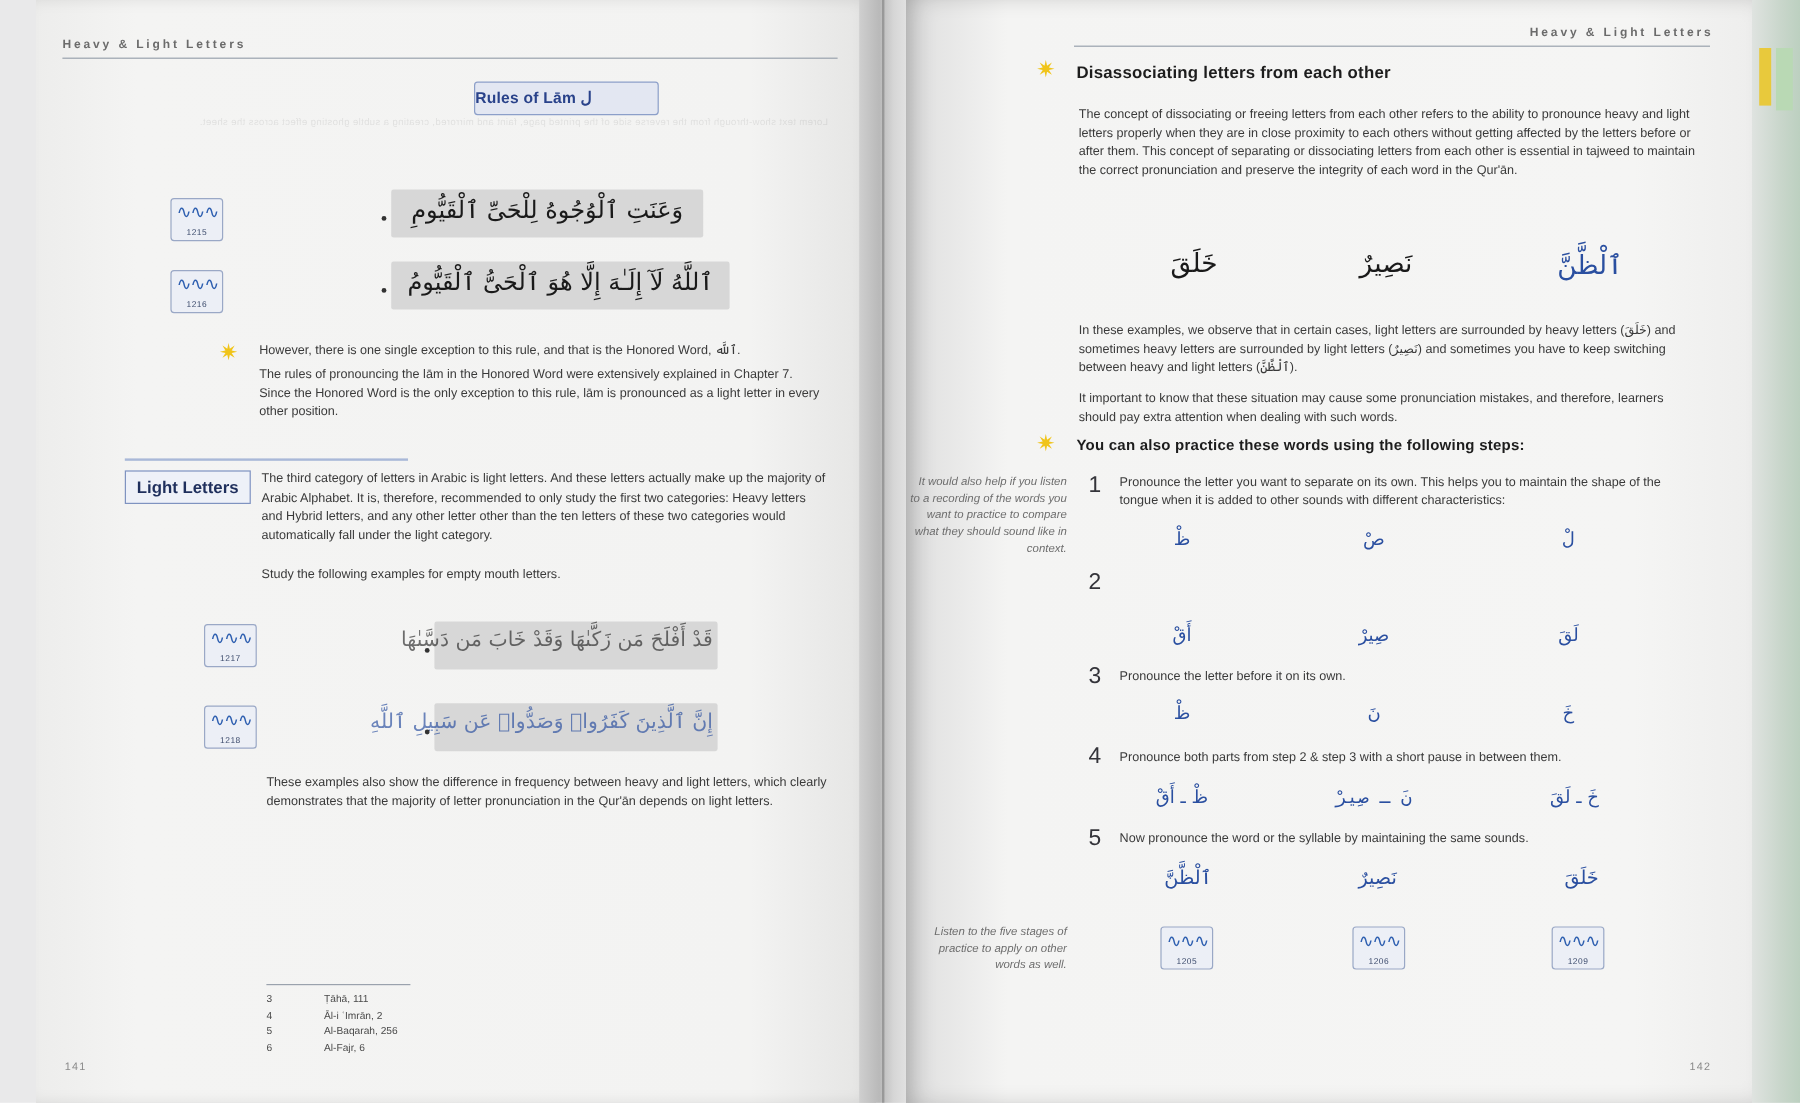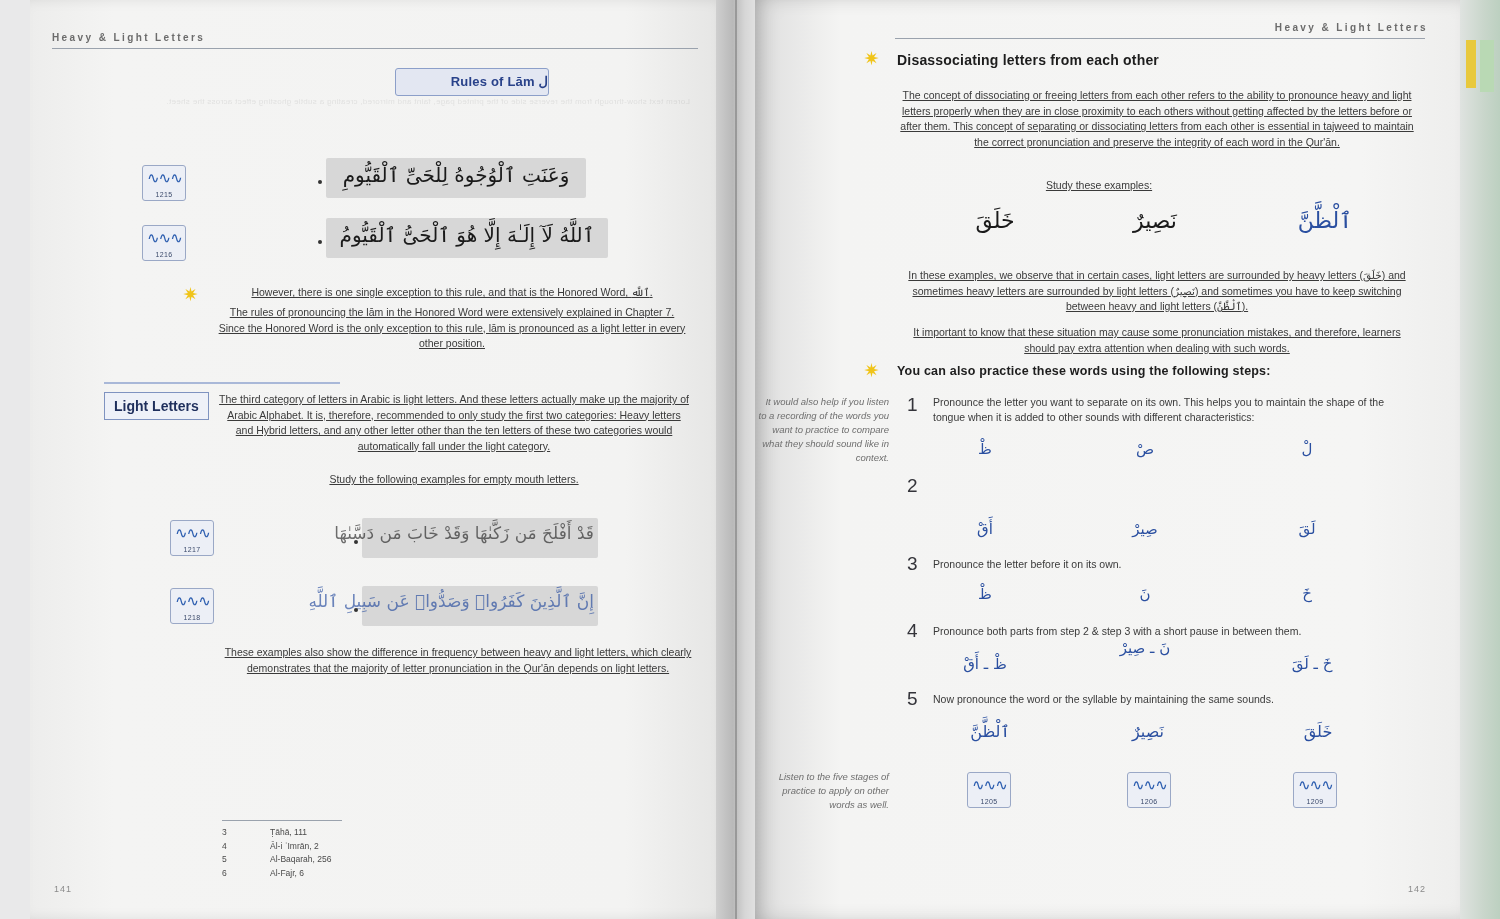--- a/index.html
+++ b/index.html
@@ -107,31 +107,30 @@
   .rules-banner {
     position: absolute;
     left: 365px; top: 68px;
     width: 152px; height: 26px;
     background: #e3e7f2;
     border: 1px solid #8c9fc9;
     border-radius: 3px;
     color: #29428a;
     font-size: 13px;
     font-weight: bold;
-    text-align: right;
+    text-align: left;
     line-height: 26px;
     letter-spacing: .2px;
   }
   .para {
     position: absolute;
     font-size: 10.5px;
     line-height: 15.5px;
     color: #3a3a3a;
-    text-align: center;
-    text-decoration: underline;
+    text-align: left;
   }
   .arabic-box {
     position: absolute;
     background: #d7d7d7;
     border-radius: 2px;
   }
   .arabic-text {
     position: absolute;
     font-family: "DejaVu Sans", sans-serif;
     font-size: 20px;
@@ -344,21 +343,20 @@
   <div class="page page-right">
 
     <div class="running-head" style="right:32px; top:22px;">Heavy &amp; Light Letters</div>
     <div class="head-rule" style="left:140px; top:38px; width:530px;"></div>
 
     <div class="star" style="left:108px; top:50px;">✷</div>
     <div class="heading" style="left:142px; top:52px; width:500px;">Disassociating letters from each other</div>
 
     <div class="para" style="left:144px; top:88px; width:516px;">The concept of dissociating or freeing letters from each other refers to the ability to pronounce heavy and light letters properly when they are in close proximity to each others without getting affected by the letters before or after them. This concept of separating or dissociating letters from each other is essential in tajweed to maintain the correct pronunciation and preserve the integrity of each word in the Qur'ān.</div>
 
-    <div class="para" style="left:144px; top:178px; width:400px;">Study these examples:</div>
 
     <div class="arabic-text" style="left:180px; top:208px; width:120px; text-align:center; font-size:22px;">خَلَقَ</div>
     <div class="arabic-text" style="left:340px; top:208px; width:120px; text-align:center; font-size:22px;">نَصِيرٌ</div>
     <div class="arabic-text blue" style="left:500px; top:208px; width:140px; text-align:center; font-size:22px;">ٱلْظَّنَّ</div>
 
     <div class="para" style="left:144px; top:268px; width:516px;">In these examples, we observe that in certain cases, light letters are surrounded by heavy letters (خَلَقَ) and sometimes heavy letters are surrounded by light letters (نَصِيرٌ) and sometimes you have to keep switching between heavy and light letters (ٱلْظَّنَّ).</div>
     <div class="para" style="left:144px; top:325px; width:516px;">It important to know that these situation may cause some pronunciation mistakes, and therefore, learners should pay extra attention when dealing with such words.</div>
 
     <div class="star" style="left:108px; top:362px;">✷</div>
     <div class="heading" style="left:142px; top:364px; width:500px; font-size:12.5px;">You can also practice these words using the following steps:</div>
@@ -379,21 +377,21 @@
 
     <div class="step-num" style="left:152px; top:553px;">3</div>
     <div class="step-text" style="left:178px; top:557px; width:482px;">Pronounce the letter before it on its own.</div>
     <div class="mini-ar" style="left:190px; top:585px; width:80px;">ظْ</div>
     <div class="mini-ar" style="left:350px; top:585px; width:80px;">نَ</div>
     <div class="mini-ar" style="left:512px; top:585px; width:80px;">خَ</div>
 
     <div class="step-num" style="left:152px; top:620px;">4</div>
     <div class="step-text" style="left:178px; top:624px; width:482px;">Pronounce both parts from step 2 &amp; step 3 with a short pause in between them.</div>
     <div class="mini-ar" style="left:180px; top:655px; width:100px;">ظْ ـ أَقْ</div>
-    <div class="mini-ar" style="left:340px; top:639px; width:100px;">نَ ـ صِيرْ</div>
+    <div class="mini-ar" style="left:340px; top:655px; width:100px;font-family:Liberation Mono, monospace;">نَ ـ صِيرْ</div>
     <div class="mini-ar" style="left:502px; top:655px; width:110px;">خَ ـ لَقَ</div>
 
     <div class="step-num" style="left:152px; top:688px;">5</div>
     <div class="step-text" style="left:178px; top:692px; width:482px;">Now pronounce the word or the syllable by maintaining the same sounds.</div>
     <div class="mini-ar" style="left:190px; top:722px; width:90px; font-size:16px;">ٱلْظَّنَّ</div>
     <div class="mini-ar" style="left:348px; top:722px; width:90px; font-size:16px;">نَصِيرٌ</div>
     <div class="mini-ar" style="left:508px; top:722px; width:110px; font-size:16px;">خَلَقَ</div>
 
     <div class="qr-badge" style="left:212px; top:772px;">
       <div class="wave">∿∿∿</div>

